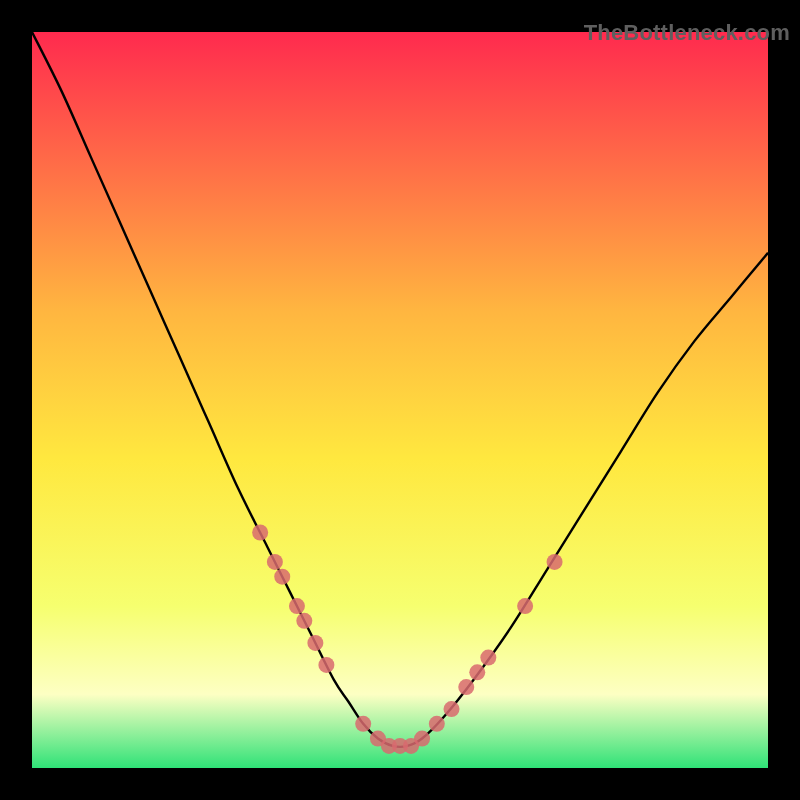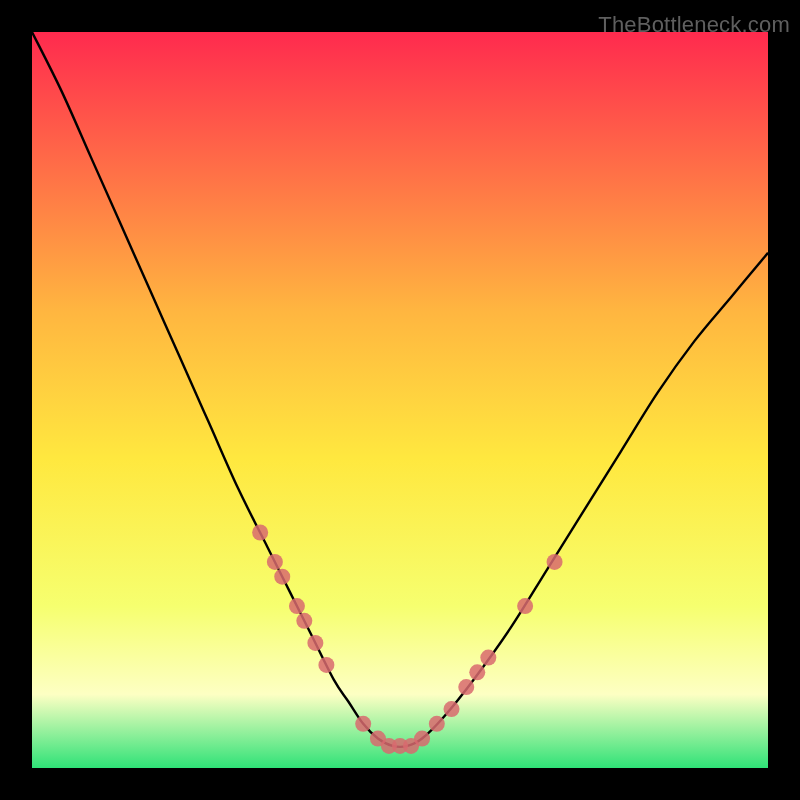--- a/index.html
+++ b/index.html
@@ -22,25 +22,25 @@
   .plot {
     position: absolute;
     left: 32px;
     top: 32px;
     width: 736px;
     height: 736px;
     
   }
   .watermark {
     position: absolute;
-    top: 12px;
+    top: 20px;
     right: 10px;
     color: #5f5f5f;
     font-size: 22px;
-    font-weight: 400;
+    font-weight: 700;
     letter-spacing: 0.2px;
     user-select: none;
   }
   svg {
     position: absolute;
     left: 0;
     top: 0;
   }
 </style>
 </head>

